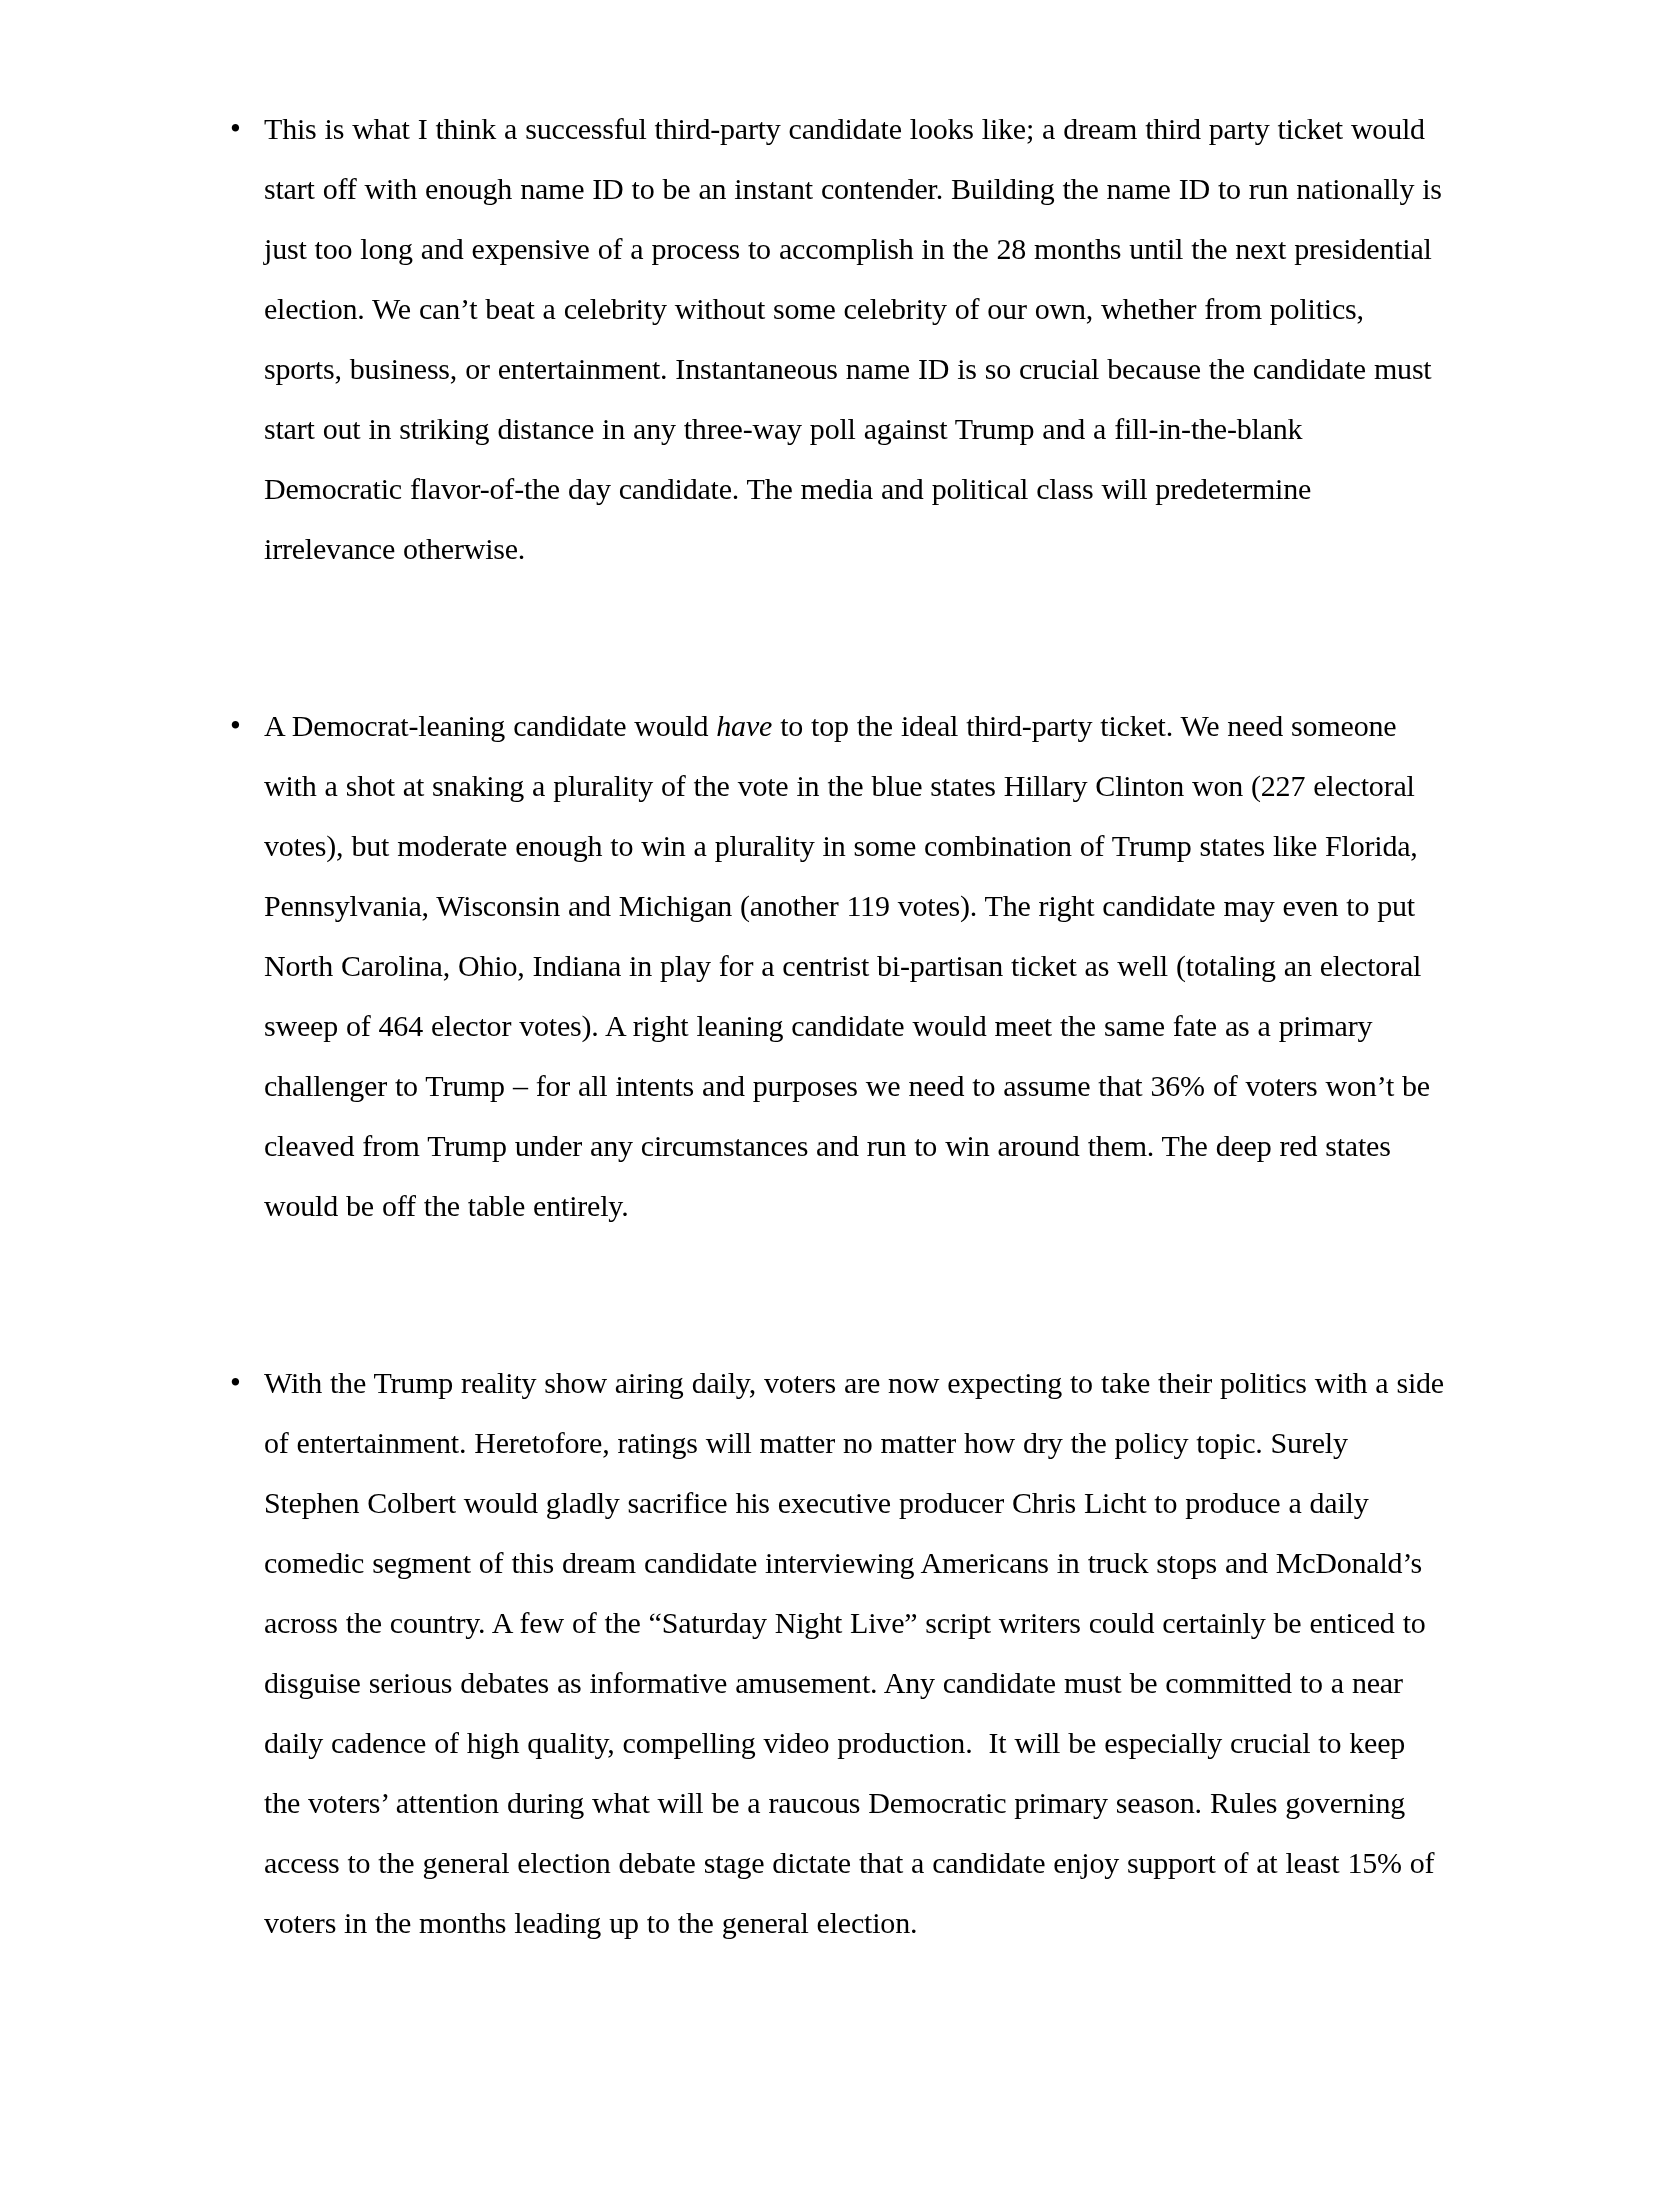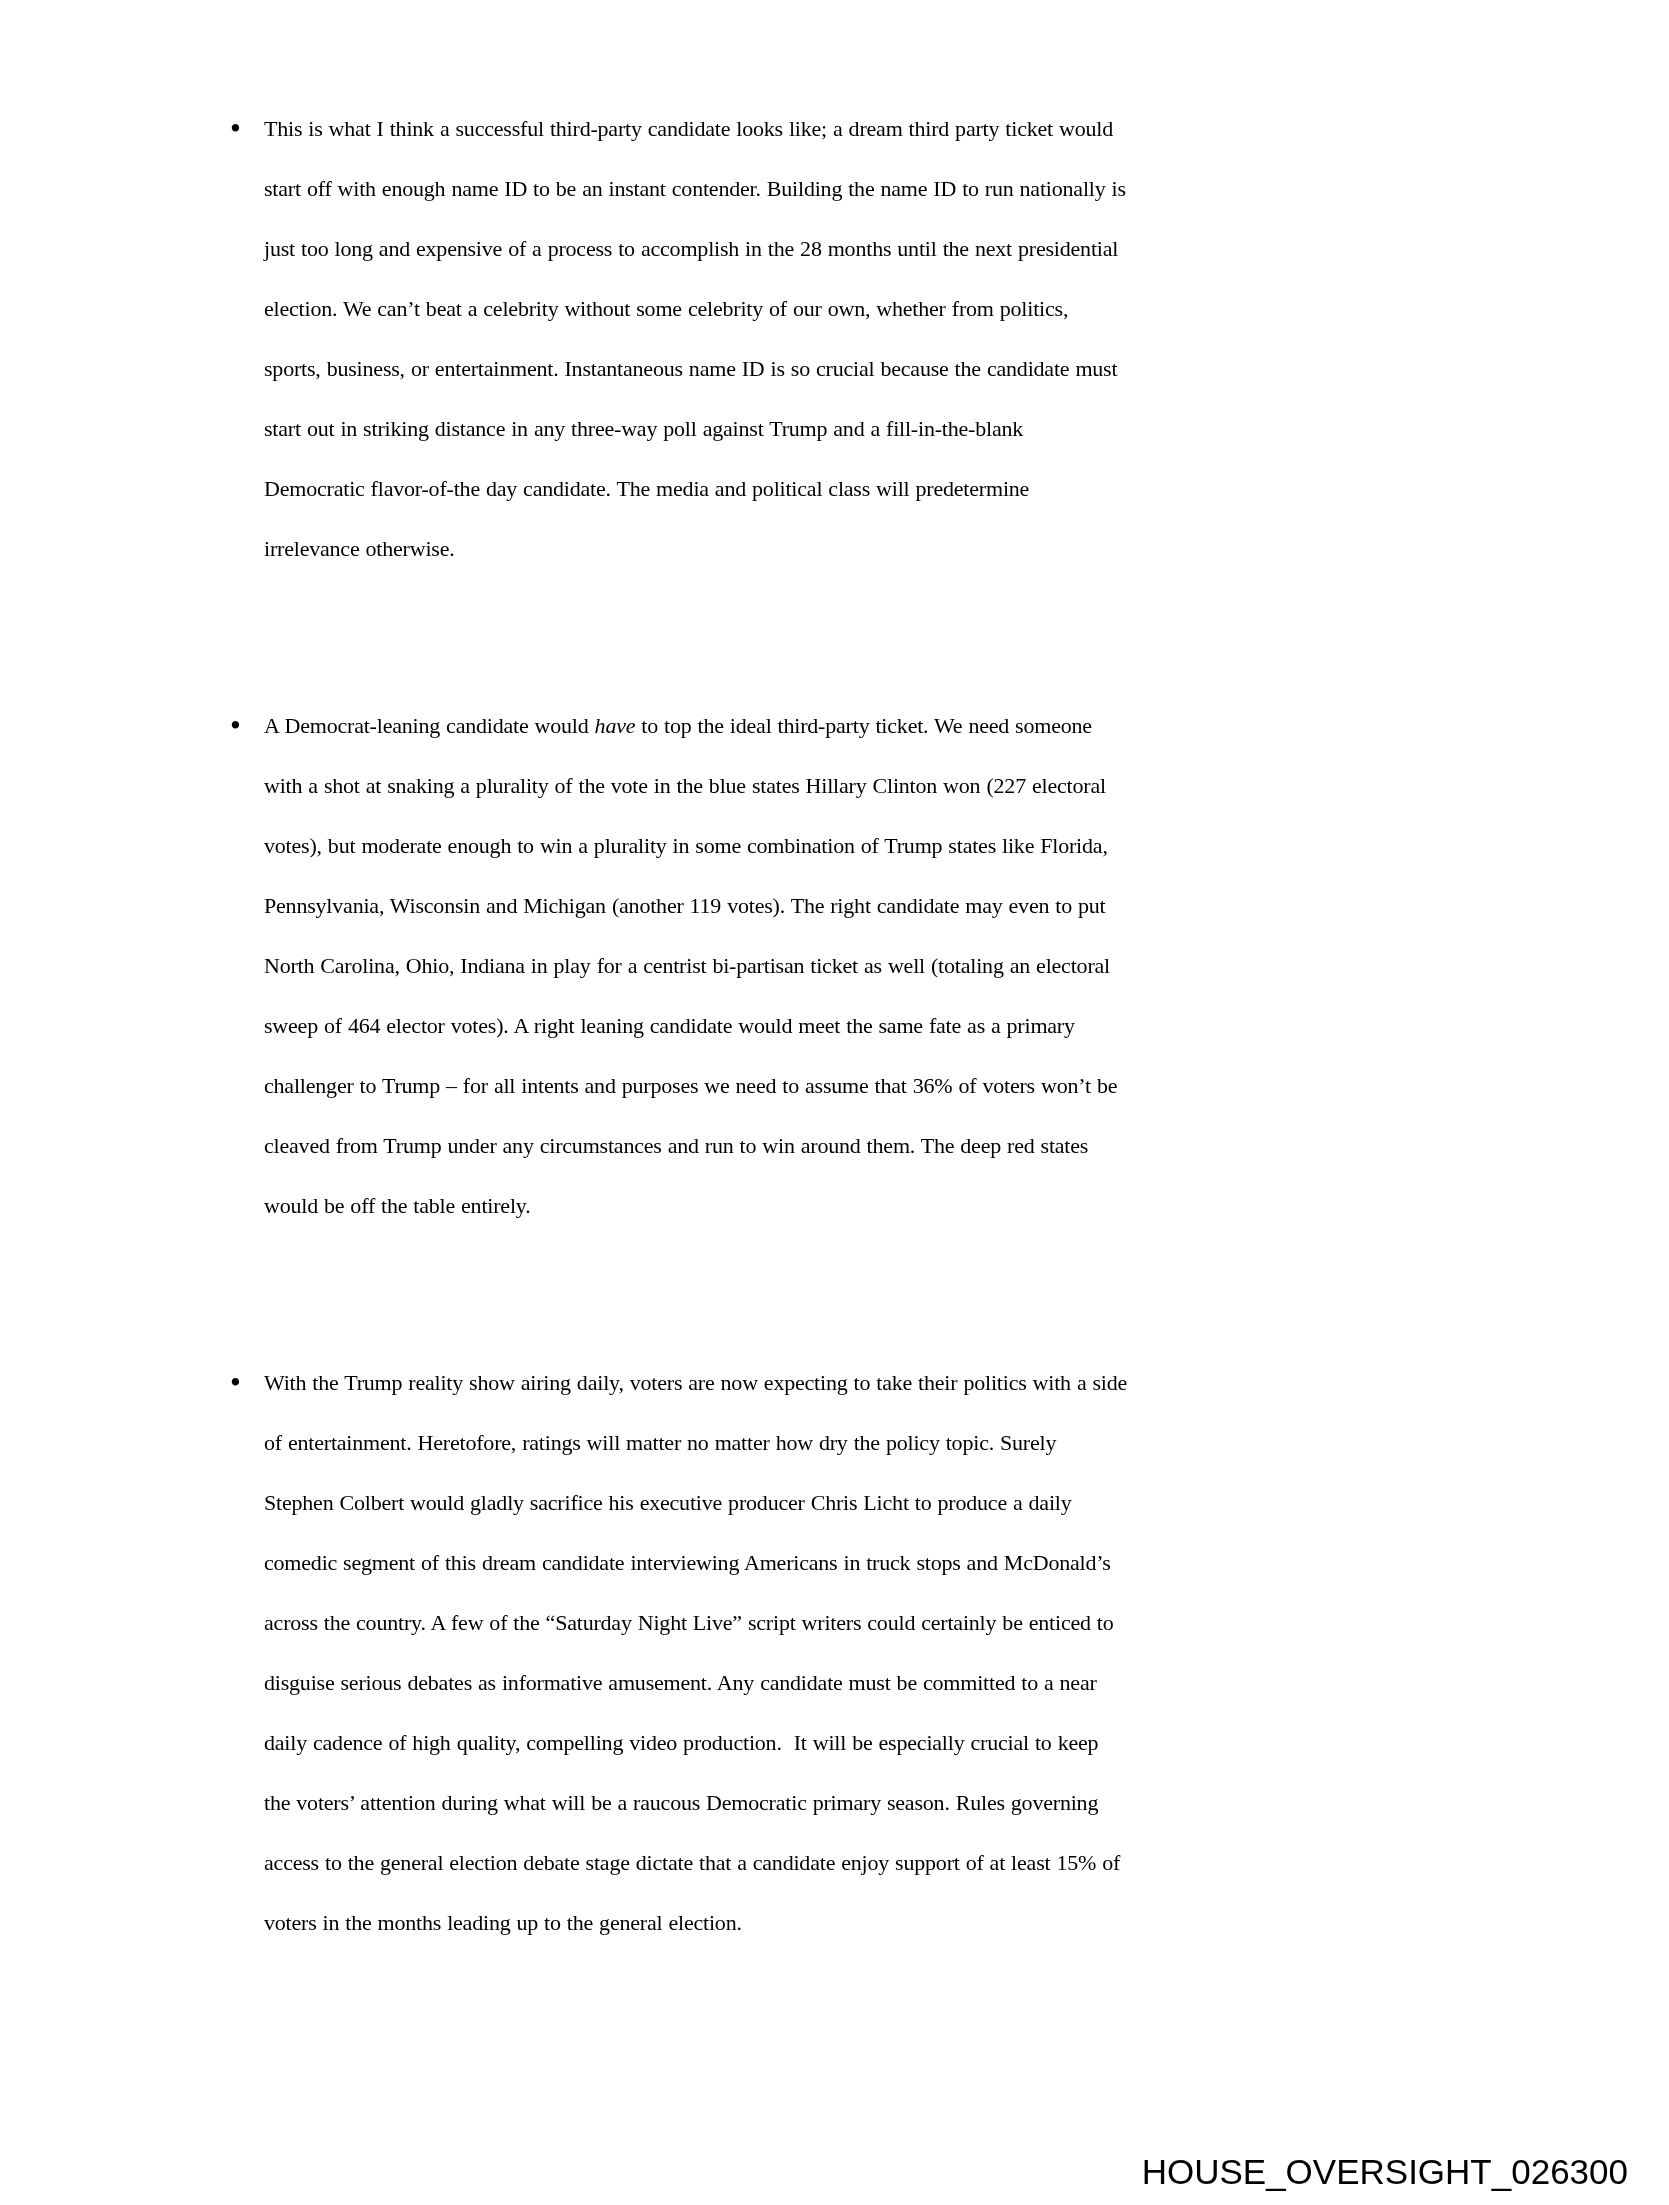--- a/index.html
+++ b/index.html
@@ -32,21 +32,21 @@
     margin-bottom: 117px;
   }
   .bullet-marker {
     flex: 0 0 34px;
     width: 34px;
     font-size: 31px;
     line-height: 60px;
     letter-spacing: 0;
   }
   .bullet-text {
-    font-size: 22px;
+    font-size: 30px;
     line-height: 60px;
     white-space: nowrap;
     letter-spacing: -0.2px;
     word-spacing: 0.7px;
   }
   .bullet-text em {
   }
   .bates-footer {
     position: absolute;
     right: 41px;
@@ -74,16 +74,15 @@
       <div class="bullet-text">A Democrat-leaning candidate would <em>have</em> to top the ideal third-party ticket. We need someone<br>with a shot at snaking a plurality of the vote in the blue states Hillary Clinton won (227 electoral<br>votes), but moderate enough to win a plurality in some combination of Trump states like Florida,<br>Pennsylvania, Wisconsin and Michigan (another 119 votes). The right candidate may even to put<br>North Carolina, Ohio, Indiana in play for a centrist bi-partisan ticket as well (totaling an electoral<br>sweep of 464 elector votes). A right leaning candidate would meet the same fate as a primary<br>challenger to Trump – for all intents and purposes we need to assume that 36% of voters won’t be<br>cleaved from Trump under any circumstances and run to win around them. The deep red states<br>would be off the table entirely.</div>
     </div>
 
     <div class="bullet-item">
       <span class="bullet-marker">•</span>
       <div class="bullet-text">With the Trump reality show airing daily, voters are now expecting to take their politics with a side<br>of entertainment. Heretofore, ratings will matter no matter how dry the policy topic. Surely<br>Stephen Colbert would gladly sacrifice his executive producer Chris Licht to produce a daily<br>comedic segment of this dream candidate interviewing Americans in truck stops and McDonald’s<br>across the country. A few of the “Saturday Night Live” script writers could certainly be enticed to<br>disguise serious debates as informative amusement. Any candidate must be committed to a near<br>daily cadence of high quality, compelling video production.&nbsp;&nbsp;It will be especially crucial to keep<br>the voters’ attention during what will be a raucous Democratic primary season. Rules governing<br>access to the general election debate stage dictate that a candidate enjoy support of at least 15% of<br>voters in the months leading up to the general election.</div>
     </div>
 
   </div>
 
-  <div class="bates-footer">HOUSE_OVERSIGHT_026300</div>
 
 </div>
 
 
 </body></html>

